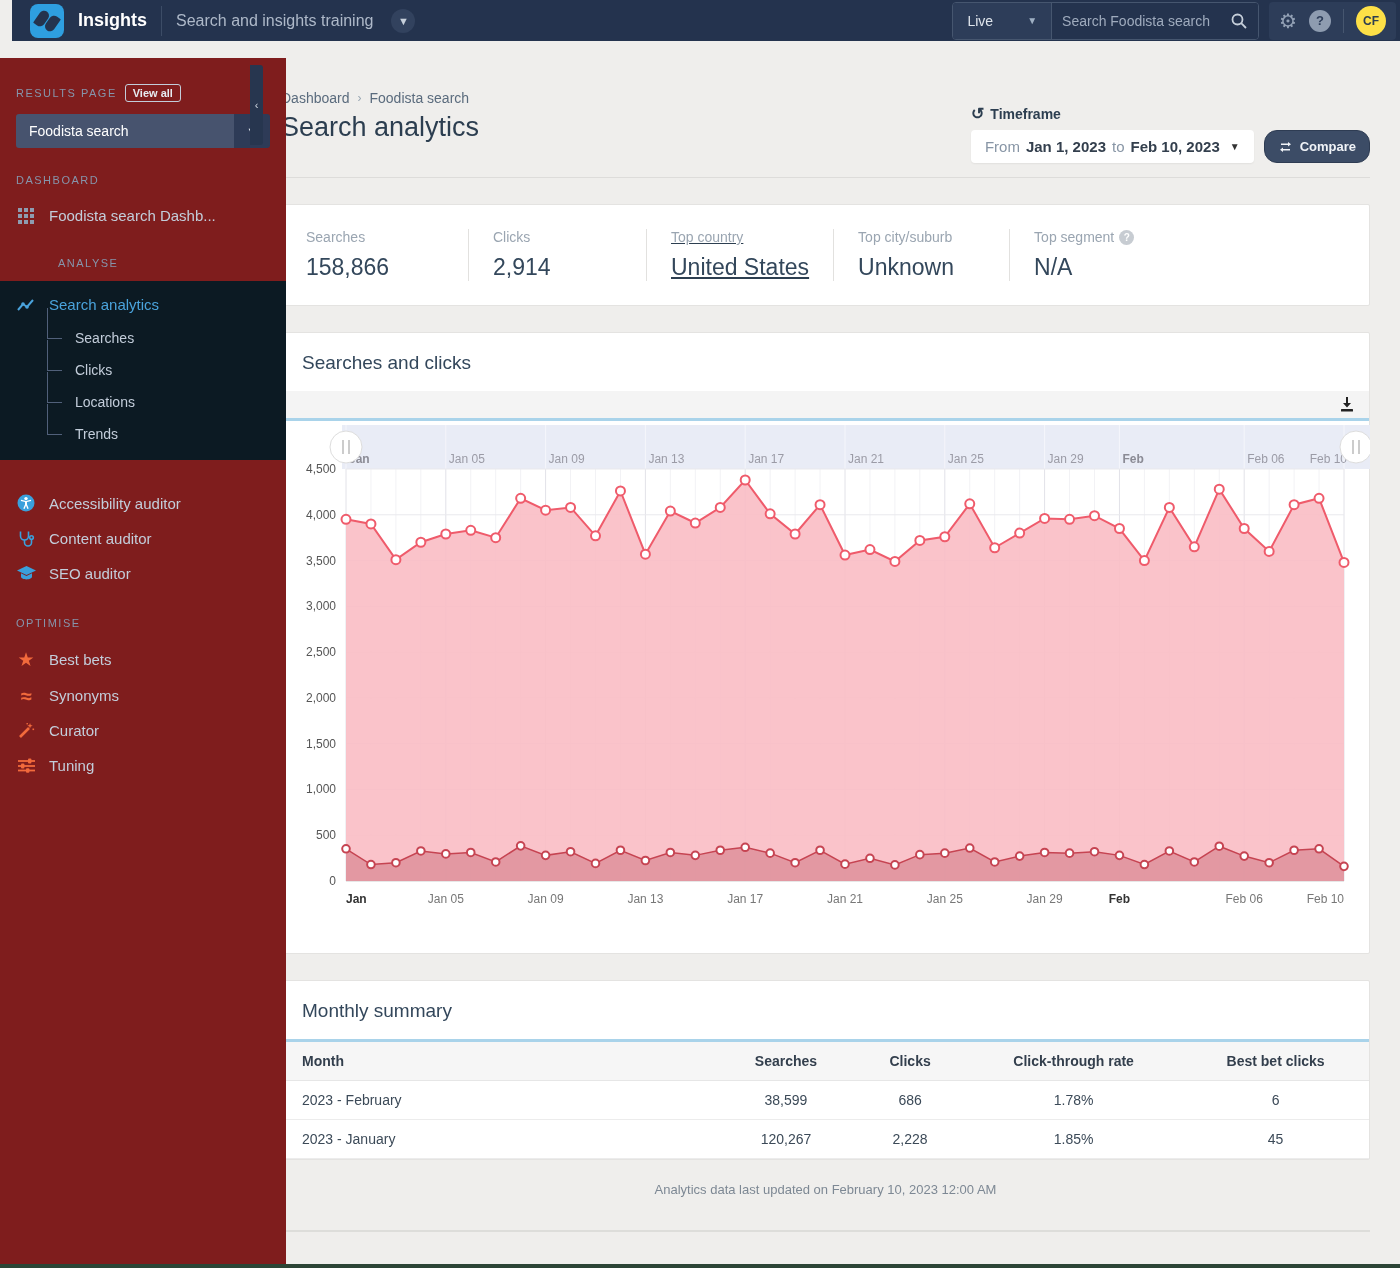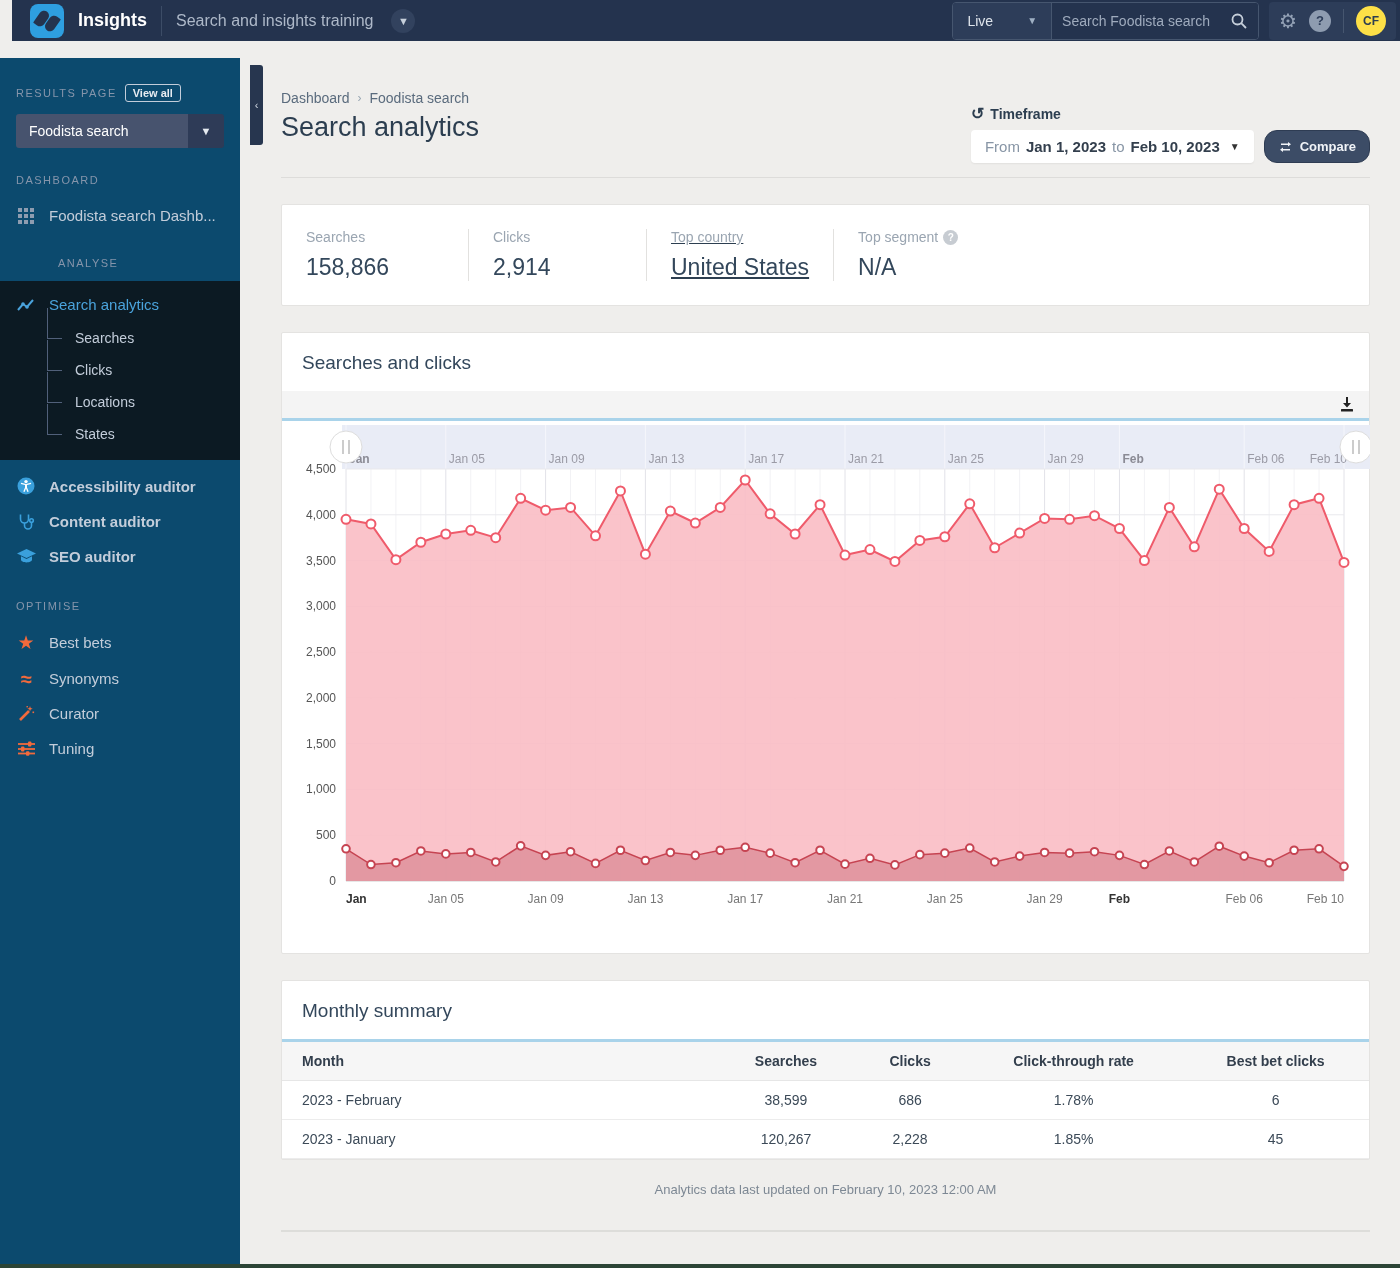--- a/index.html
+++ b/index.html
@@ -24,21 +24,21 @@
   .search-box { background:#24334e; display:flex; align-items:center; border-left:1px solid #46566f; padding:0 10px; }
   .search-box input { background:transparent; border:none; outline:none; color:#c3cdda; font-size:14px; width:168px; font-family:"Liberation Sans",sans-serif; }
   .search-box input::placeholder { color:#9fabbd; }
   .icon-cluster { display:flex; align-items:center; gap:12px; background:#2d3d59; border-radius:4px; height:38px; padding:0 10px; }
   .gear-ic { color:#93a1b5; font-size:20px; line-height:1; }
   .help-ic { width:22px; height:22px; border-radius:50%; background:#8e9cb0; color:#2d3d59; font-weight:bold; font-size:13px; display:flex; align-items:center; justify-content:center; }
   .ic-div { width:1px; height:24px; background:#46566f; }
   .avatar { width:30px; height:30px; border-radius:50%; background:#fde047; color:#2c3e50; font-size:12px; font-weight:bold; display:flex; align-items:center; justify-content:center; }
 
   
-  .sidebar { position:absolute; top:58px; left:0; width:240px; height:1206px; background:#0c4a6e; color:#c3cdda; z-index:20; }
+  .sidebar { position:absolute; top:58px; left:0; width:286px; height:1206px; background:#7f1d1d; color:#c3cdda; z-index:20; }
   .sb-pad { padding:26px 16px 0 16px; }
   .sb-heading { color:#8695ab; font-size:11px; letter-spacing:1.5px; display:flex; align-items:center; gap:8px; margin-bottom:12px; }
   .viewall-btn { border:1px solid #c3cdda; border-radius:3px; background:transparent; color:#e6ebf1; font-size:11px; font-weight:bold; padding:2px 7px; cursor:pointer; font-family:"Liberation Sans",sans-serif; }
   .fb-select { display:flex; height:34px; border-radius:3px; overflow:hidden; cursor:pointer; margin-bottom:26px; }
   .fb-select .val { flex:1; background:#47536e; color:#fff; font-size:14px; display:flex; align-items:center; padding:0 13px; }
   .fb-select .car { width:36px; background:#2e3b57; color:#e6ebf1; font-size:11px; display:flex; align-items:center; justify-content:center; }
   .sb-item { display:flex; align-items:center; gap:13px; padding:9px 16px; font-size:15px; color:#c3cdda; cursor:pointer; }
   .sb-item .ic { width:20px; display:flex; justify-content:center; flex:0 0 auto; }
   .active-group { background:#0c1a23; padding:6px 0 10px 0; margin:0; }
   .active-group .sb-item.current { color:#4aa3dc; }
@@ -169,24 +169,24 @@
             <circle cx="6" cy="6" r="1.8" fill="#4aa3dc"></circle>
             <circle cx="10" cy="9" r="1.8" fill="#4aa3dc"></circle>
           </svg>
       </span>
       <span>Search analytics</span>
     </div>
     <div class="subtree">
       <div class="sub">Searches</div>
       <div class="sub">Clicks</div>
       <div class="sub">Locations</div>
-      <div class="sub">States</div>
-    </div>
-  </div>
-  <div style="padding-top:8px;font-weight:bold;">
+      <div class="sub">Trends</div>
+    </div>
+  </div>
+  <div style="padding-top:25px;">
     <div class="sb-item">
       <span class="ic">
         <svg width="18" height="18" viewBox="0 0 18 18">
             <circle cx="9" cy="9" r="8.5" fill="#3aa0dc"></circle>
             <circle cx="9" cy="4.6" r="1.7" fill="#fff"></circle>
             <path d="M3.8 7 L8 8 L8 10.5 L6.3 14.5 L7.6 15 L9 11.6 L10.4 15 L11.7 14.5 L10 10.5 L10 8 L14.2 7 L13.9 5.8 L9 7 L4.1 5.8 Z" fill="#fff"></path>
           </svg>
       </span>
       <span>Accessibility auditor</span>
     </div>
@@ -288,20 +288,24 @@
       <div class="stat-label">Searches</div>
       <div class="stat-value">158,866</div>
     </div>
     <div class="stat" style="min-width:178px;">
       <div class="stat-label">Clicks</div>
       <div class="stat-value">2,914</div>
     </div>
     <div class="stat" style="min-width:178px;text-decoration:underline;">
       <div class="stat-label">Top country</div>
       <div class="stat-value">United States</div>
+    </div>
+    <div class="stat" style="min-width:176px;">
+      <div class="stat-label">Top city/suburb</div>
+      <div class="stat-value">Unknown</div>
     </div>
     <div class="stat">
       <div class="stat-label">
         <span>Top segment</span>
         <span class="q-ic">?</span>
       </div>
       <div class="stat-value">N/A</div>
     </div>
   </div>
 

